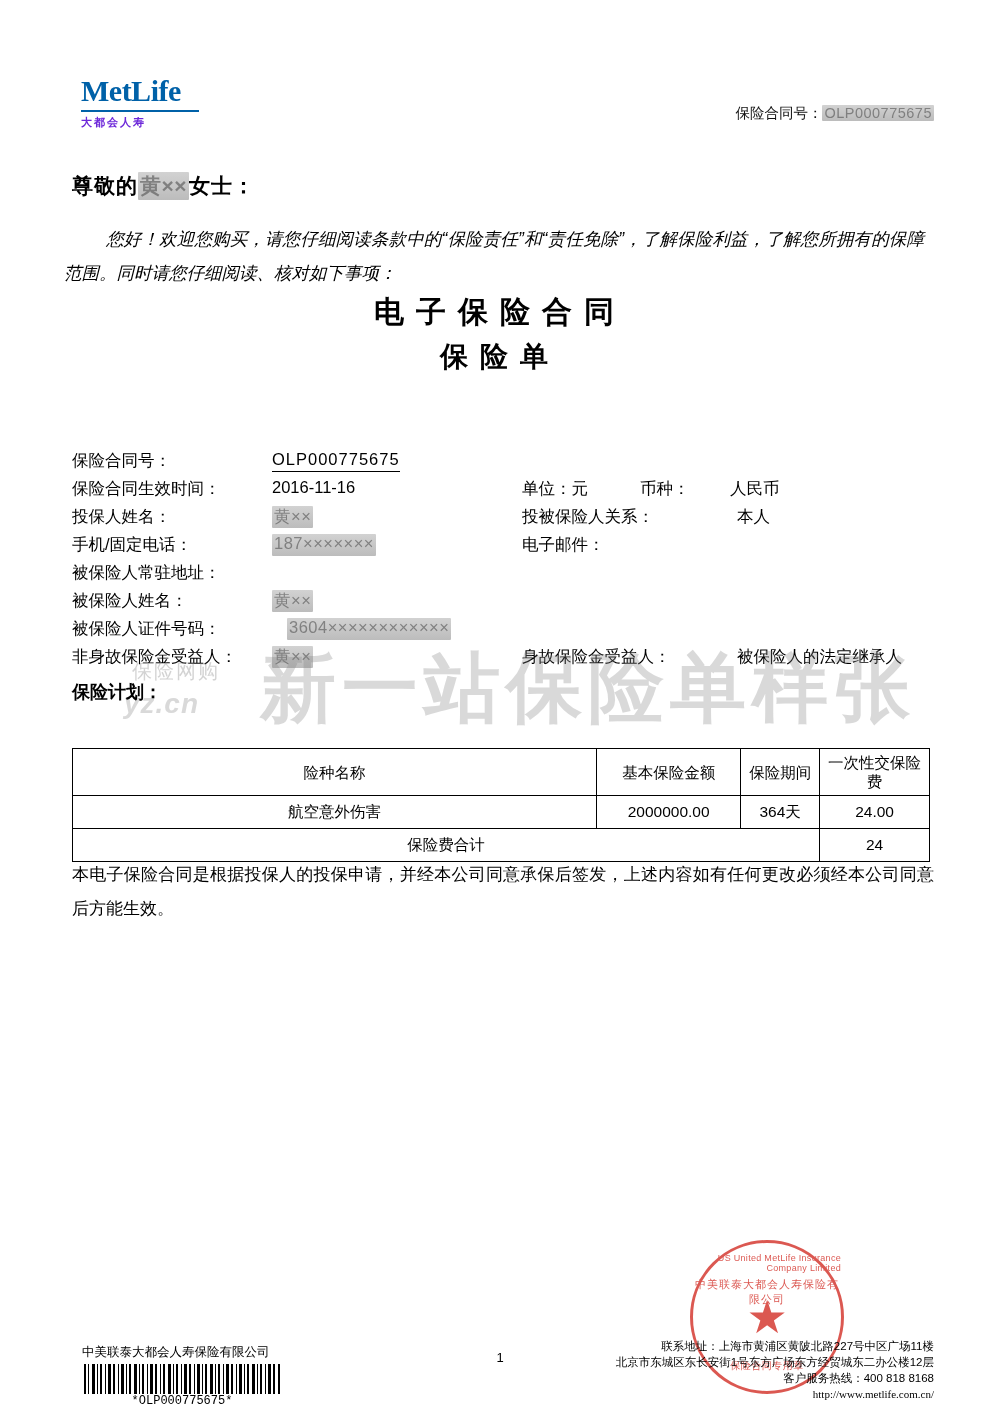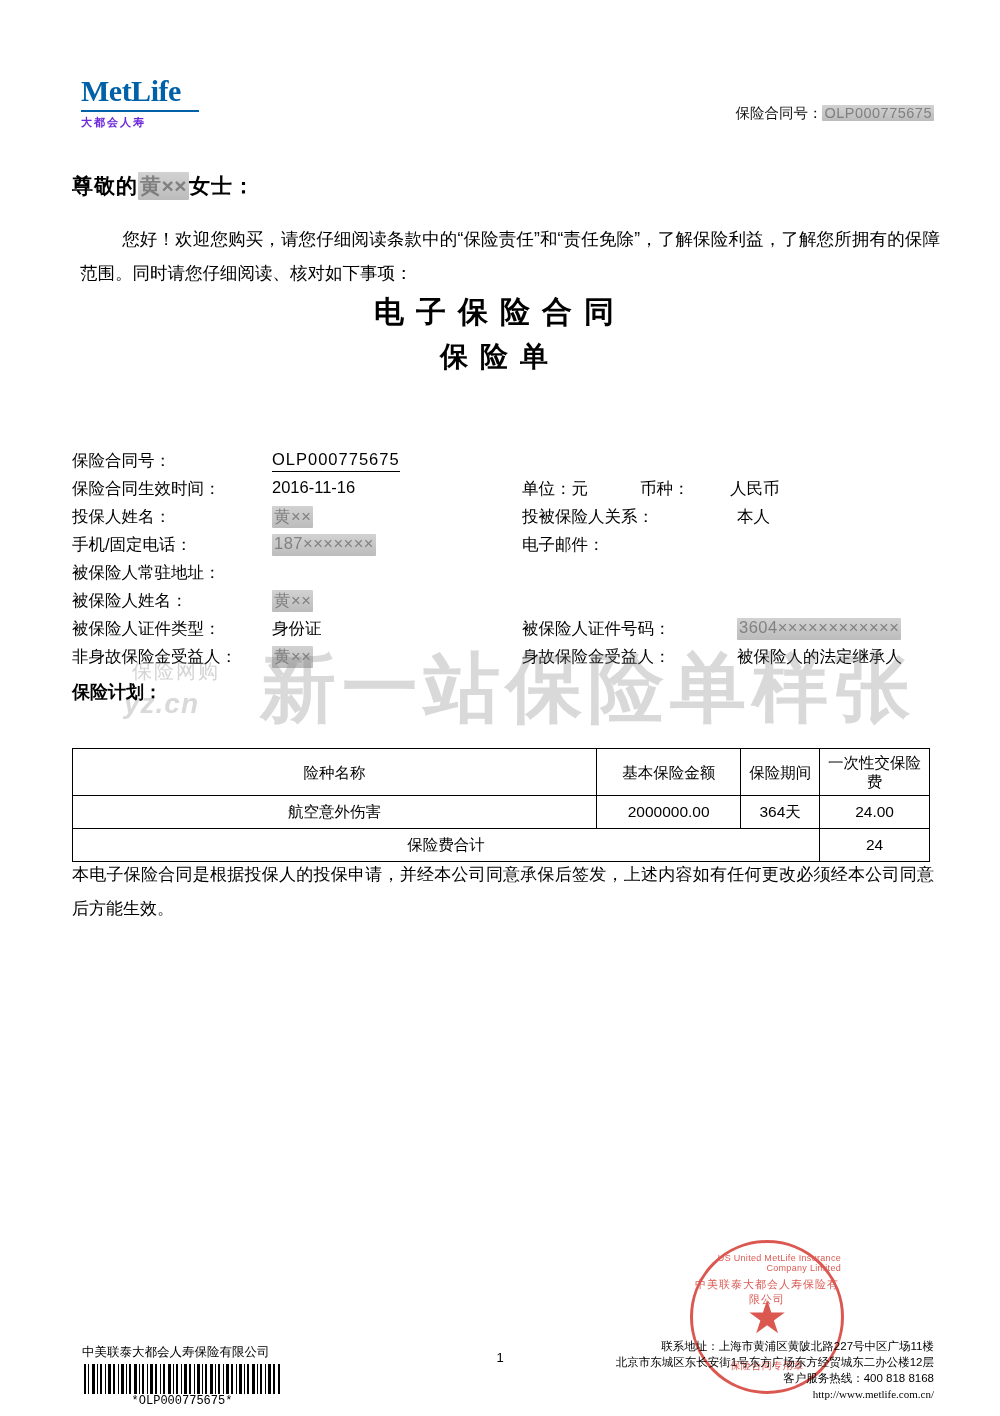--- a/index.html
+++ b/index.html
@@ -76,26 +76,27 @@
     left: 72px;
     top: 172px;
     font-size: 21px;
     font-weight: bold;
     letter-spacing: 1px;
   }
   .salutation .redacted { font-weight: bold; }
 
   .greeting {
     position: absolute;
-    left: 80px;
+    left: 64px;
     top: 222px;
     width: 860px;
     font-size: 17.5px;
     line-height: 34px;
     text-align: justify;
+    font-style: italic;
   }
   .greeting .indent { display: inline-block; width: 42px; }
 
   
   .doc-title {
     position: absolute;
     left: 0; right: 0;
     top: 292px;
     text-align: center;
     font-size: 30px;
@@ -387,24 +388,20 @@
     <div class="frow">
       <div class="fcol-left">
         <div class="flabel">被保险人姓名：</div>
         <div class="fvalue redacted">黄××</div>
       </div>
       <div class="fcol-right"></div>
     </div>
 
 
     <div class="frow">
-      <div class="fcol-left">
-        <div class="flabel">被保险人证件类型：</div>
-        <div class="fvalue">身份证</div>
-      </div>
       <div class="fcol-right">
         <div class="flabel w-wide">被保险人证件号码：</div>
         <div class="fvalue redacted">3604××××××××××××</div>
       </div>
     </div>
 
     <div class="frow">
       <div class="fcol-left">
         <div class="flabel">非身故保险金受益人：</div>
         <div class="fvalue redacted">黄××</div>

